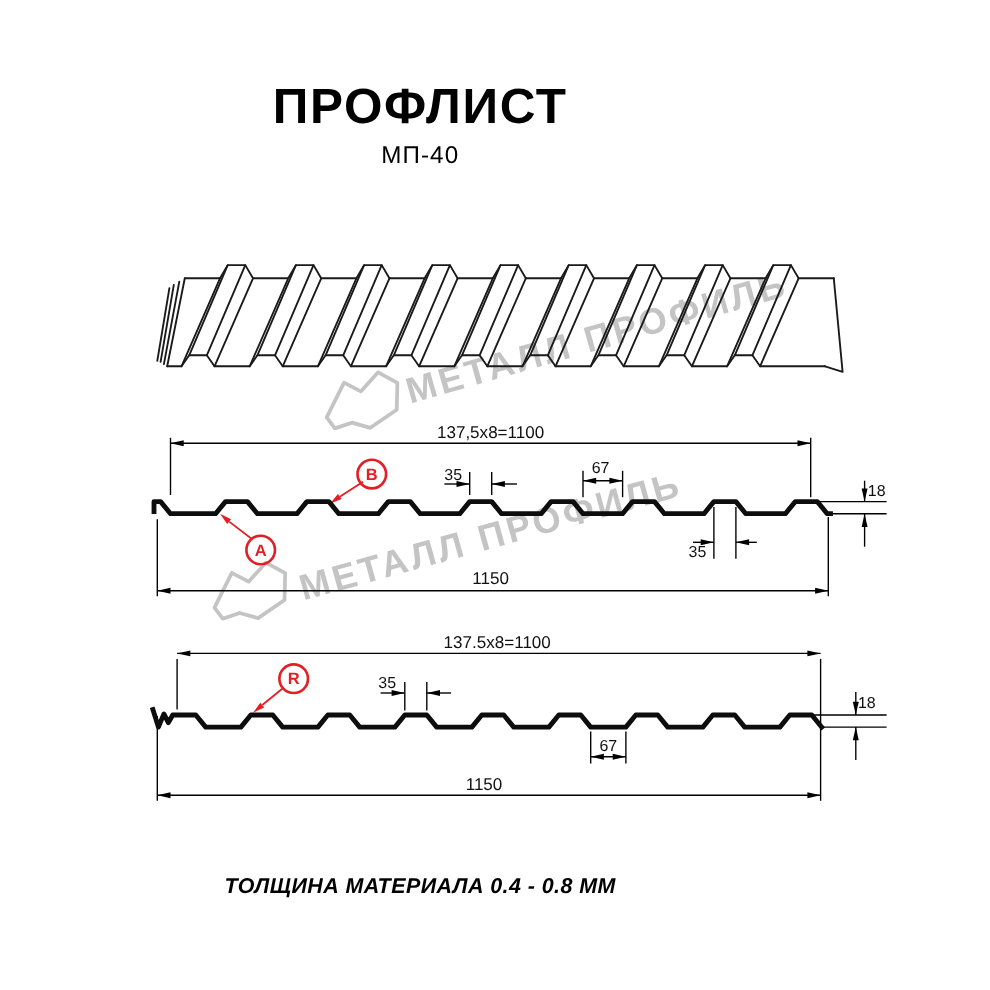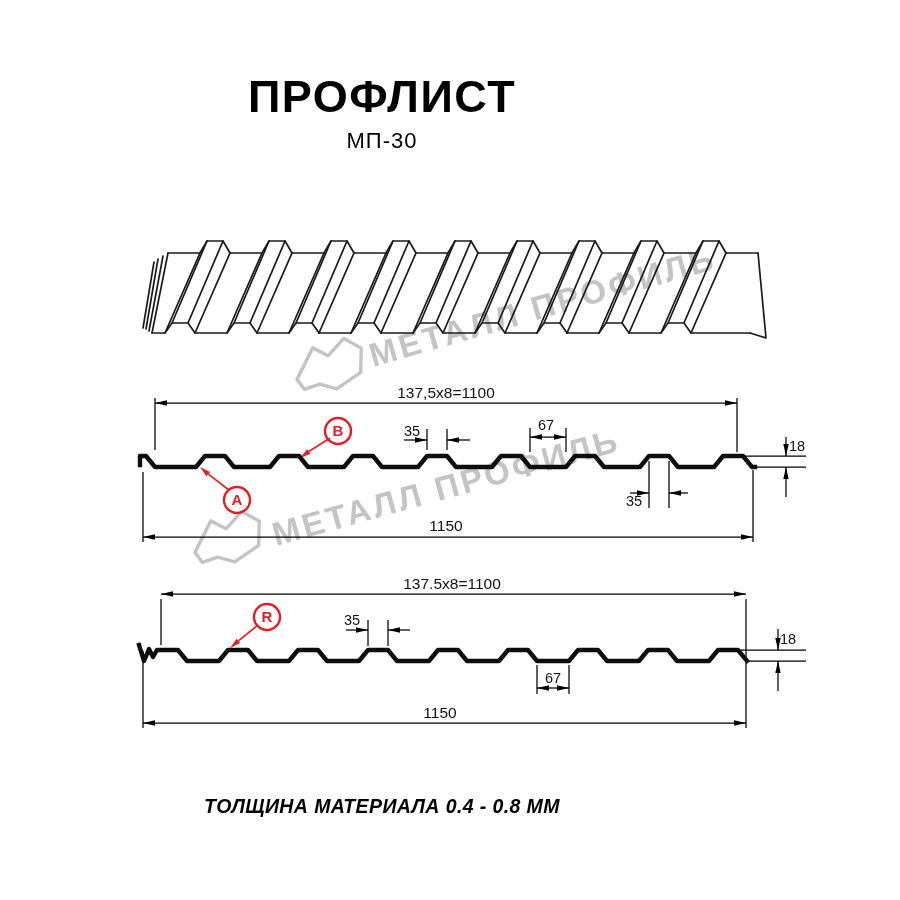--- a/index.html
+++ b/index.html
@@ -22,21 +22,21 @@
   .redcircle{stroke:#e31e24;stroke-width:2.4px;fill:none;}
   .redah{fill:#e31e24;stroke:none;}
   .redtxt{font-size:15px;font-weight:bold;fill:#e31e24;text-anchor:middle;}
   .wmtext{font-size:33px;font-weight:bold;fill:#c4c4c4;letter-spacing:3px;}
   .wmlogo{stroke:#c4c4c4;stroke-width:3.4px;fill:none;stroke-linejoin:round;}
 </style>
 </head>
 <body>
 
 <div class="abs title">ПРОФЛИСТ</div>
-<div class="abs subtitle">МП-30</div>
+<div class="abs subtitle">МП-40</div>
 
 <svg class="canvas" width="900" height="900">
 
   <g id="g3dfill">
       <path d="M168,253 L200,253 L207,241 L223,241 L230,253 L262,253 L269,241 L285,241 L292,253 L324,253 L331,241 L347,241 L354,253 L386,253 L393,241 L409,241 L416,253 L448,253 L455,241 L471,241 L478,253 L510,253 L517,241 L533,241 L540,253 L572,253 L579,241 L595,241 L602,253 L634,253 L641,241 L657,241 L664,253 L696,253 L703,241 L719,241 L726,253 L758,253 L766,338 L750,333 L691,333 L684,323 L668,323 L661,333 L629,333 L622,323 L606,323 L599,333 L567,333 L560,323 L544,323 L537,333 L505,333 L498,323 L482,323 L475,333 L443,333 L436,323 L420,323 L413,333 L381,333 L374,323 L358,323 L351,333 L319,333 L312,323 L296,323 L289,333 L257,333 L250,323 L234,323 L227,333 L195,333 L188,323 L172,323 L165,333 L152,333 Z" class="sheetfill"></path>
     </g>
 
   <g>
     <path class="wmlogo" transform="translate(290,344) rotate(-8)" d="M2,36 L22,7 L36,17 L54,2 L70,14 L66,38 L40,51 L24,44 L8,47 Z"></path>
     <text class="wmtext" transform="translate(373,367) rotate(-16)">МЕТАЛЛ ПРОФИЛЬ</text>

